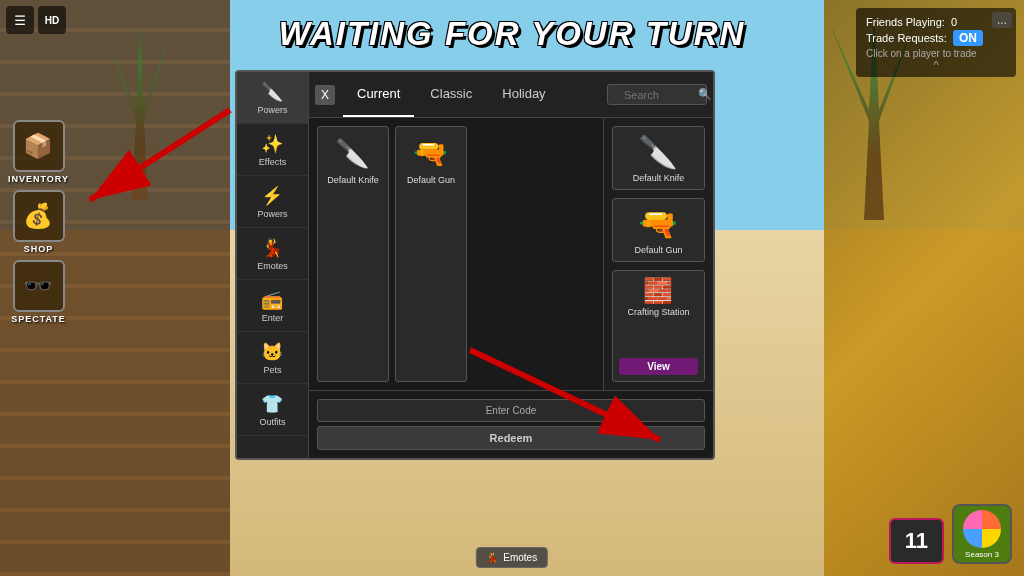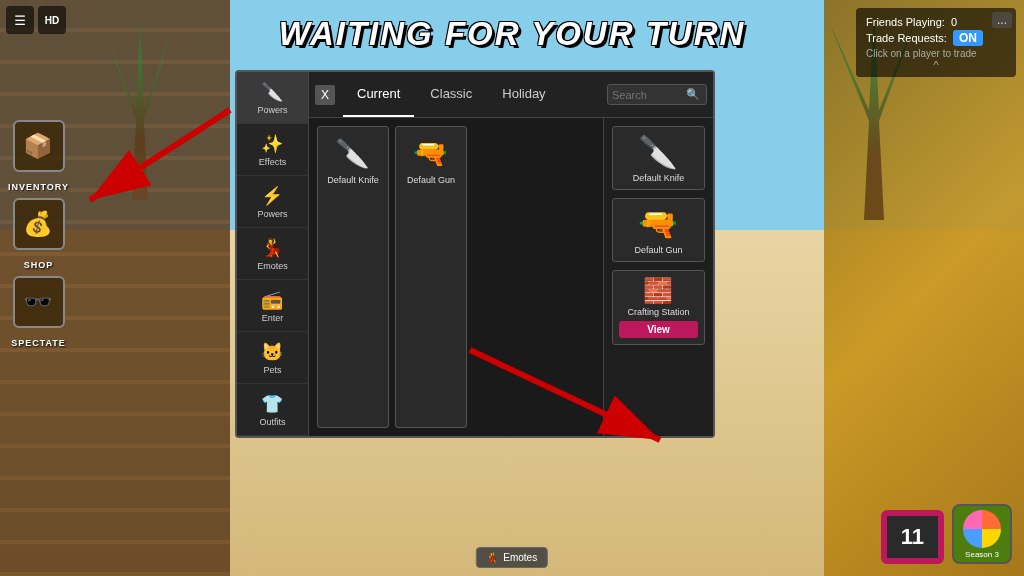--- a/index.html
+++ b/index.html
@@ -130,21 +130,21 @@
       border: 2px solid #888;
       border-radius: 6px;
       display: flex; align-items: center; justify-content: center;
       font-size: 24px;
     }
     .sidebar-label {
       color: white;
       font-size: 9px;
       font-weight: bold;
       text-shadow: 1px 1px 2px #000;
-      margin-top: 10px;
+      margin-top: 2px;
       font-family: 'Arial Black', Arial, sans-serif;
       text-transform: uppercase;
       letter-spacing: 1px;
     }
 
     
     #bottom-hud {
       position: absolute;
       bottom: 8px; left: 50%;
       transform: translateX(-50%);
@@ -186,21 +186,21 @@
     #kill-counter {
       position: absolute;
       bottom: 12px; right: 80px;
       background: #2a2a2a;
       border-radius: 6px;
       padding: 8px 14px;
       color: white;
       font-size: 22px;
       font-weight: bold;
       z-index: 10;
-      border: 6px solid #be185d;
+      border: 2px solid #be185d;
       min-width: 45px;
       text-align: center;
     }
 
     
     #inventory-panel {
       position: absolute;
       top: 70px; left: 235px;
       width: 480px;
       background: #1a1a1a;
@@ -276,21 +276,21 @@
     }
     .tab.active {
       color: white;
       border-bottom: 2px solid white;
     }
     .search-box {
       margin-left: auto;
       background: #333;
       border: 1px solid #555;
       border-radius: 3px;
-      padding: 3px 4px;
+      padding: 3px 16px;
       color: white;
       font-size: 11px;
       width: 100px;
       display: flex; align-items: center; gap: 4px;
     }
     .search-box input {
       background: none;
       border: none;
       color: white;
       font-size: 11px;
@@ -365,29 +365,30 @@
       align-items: center;
     }
     .crafting-icon { font-size: 24px; margin-bottom: 2px; }
     .crafting-name {
       font-size: 9px;
       color: #ddd;
       text-align: center;
       margin-bottom: 4px;
     }
     .view-btn {
-      background: #be185d;
+      background: #701a75;
       border: none;
       color: white;
       padding: 3px 14px;
       border-radius: 3px;
       font-size: 10px;
       cursor: pointer;
       font-weight: bold;
       width: 100%;
+      margin-top: 37px;
     }
     #bottom-panel {
       padding: 8px;
       display: flex;
       flex-direction: column;
       gap: 4px;
       border-top: 1px solid #444;
     }
     .code-input {
       background: #2a2a2a;
@@ -567,20 +568,24 @@
           <div class="equipped-name">Default Gun</div>
         </div>
         <div class="crafting-station">
           <div class="crafting-icon">🧱</div>
           <div class="crafting-name">Crafting Station</div>
           <button class="view-btn">View</button>
         </div>
       </div>
     </div>
 
+    <div id="bottom-panel">
+      <div class="code-input">Enter Code</div>
+      <button class="redeem-btn">Redeem</button>
+    </div>
   </div>
 </div>
 
 <div id="bottom-hud">
   <div class="bottom-btn">
     <span>💃</span>
     <span>Emotes</span>
   </div>
 </div>
 

